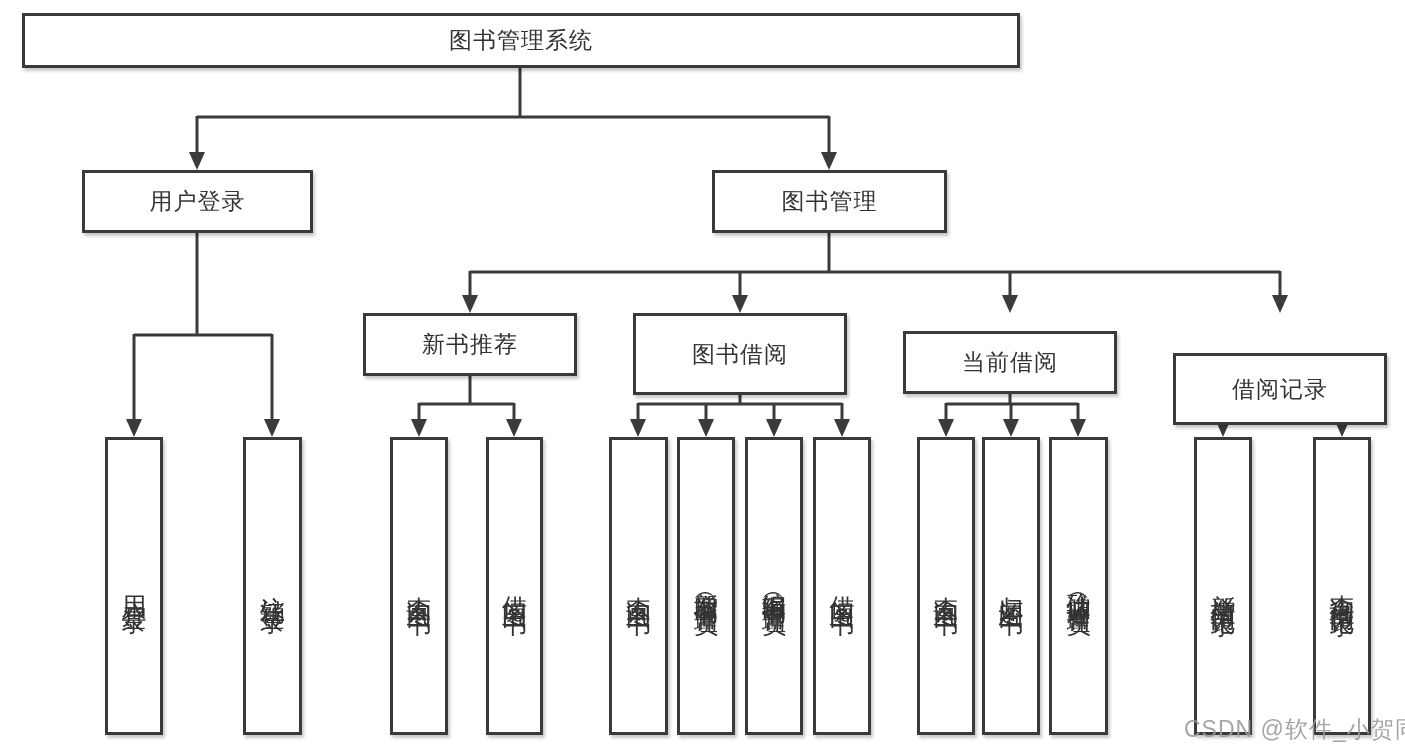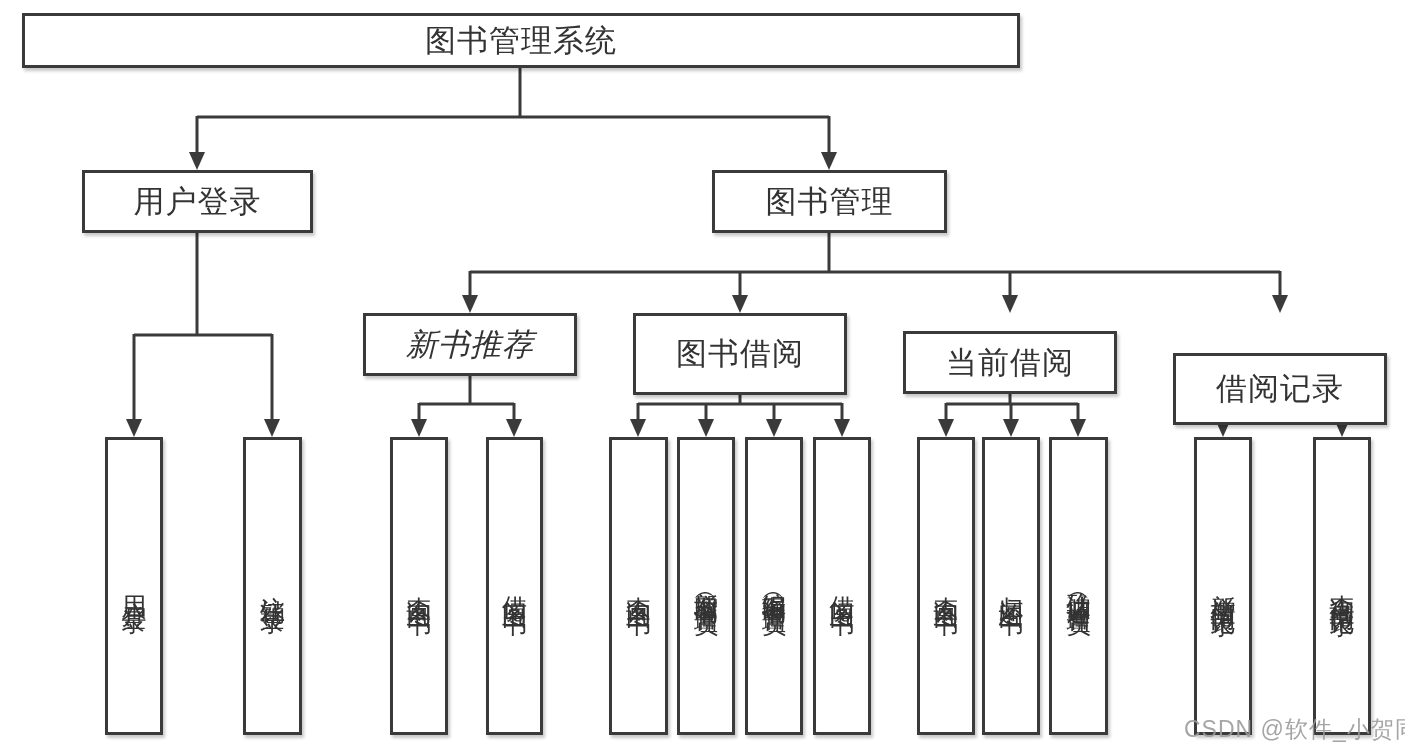--- a/index.html
+++ b/index.html
@@ -27,21 +27,21 @@
     background: #ffffff;
     border: 3px solid #3a3a3a;
     box-shadow: 2px 3px 3px rgba(0,0,0,0.22);
     display: flex;
     align-items: center;
     justify-content: center;
     color: #333333;
     z-index: 2;
   }
   .hlabel {
-    font-size: 31px;
+    font-size: 23px;
     letter-spacing: 1px;
     white-space: nowrap;
   }
   .vbox .vlabel {
     writing-mode: vertical-rl;
     text-orientation: mixed;
     font-size: 25px;
     letter-spacing: 5px;
     line-height: 1;
     white-space: nowrap;
@@ -132,21 +132,21 @@
     <span class="hlabel">图书管理系统</span>
   </div>
 
   <div class="box" style="left:82px; top:170px; width:231px; height:63px;">
     <span class="hlabel">用户登录</span>
   </div>
   <div class="box" style="left:712px; top:170px; width:235px; height:63px;">
     <span class="hlabel">图书管理</span>
   </div>
 
-  <div class="box" style="left:363px; top:313px; width:214px; height:63px;font-style:italic;">
+  <div class="box" style="left:363px; top:313px; width:214px; height:63px;">
     <span class="hlabel">新书推荐</span>
   </div>
   <div class="box" style="left:633px; top:313px; width:214px; height:82px;">
     <span class="hlabel">图书借阅</span>
   </div>
   <div class="box" style="left:903px; top:331px; width:214px; height:63px;">
     <span class="hlabel">当前借阅</span>
   </div>
   <div class="box" style="left:1173px; top:313px; width:214px; height:72px;margin-top:40px;">
     <span class="hlabel">借阅记录</span>

